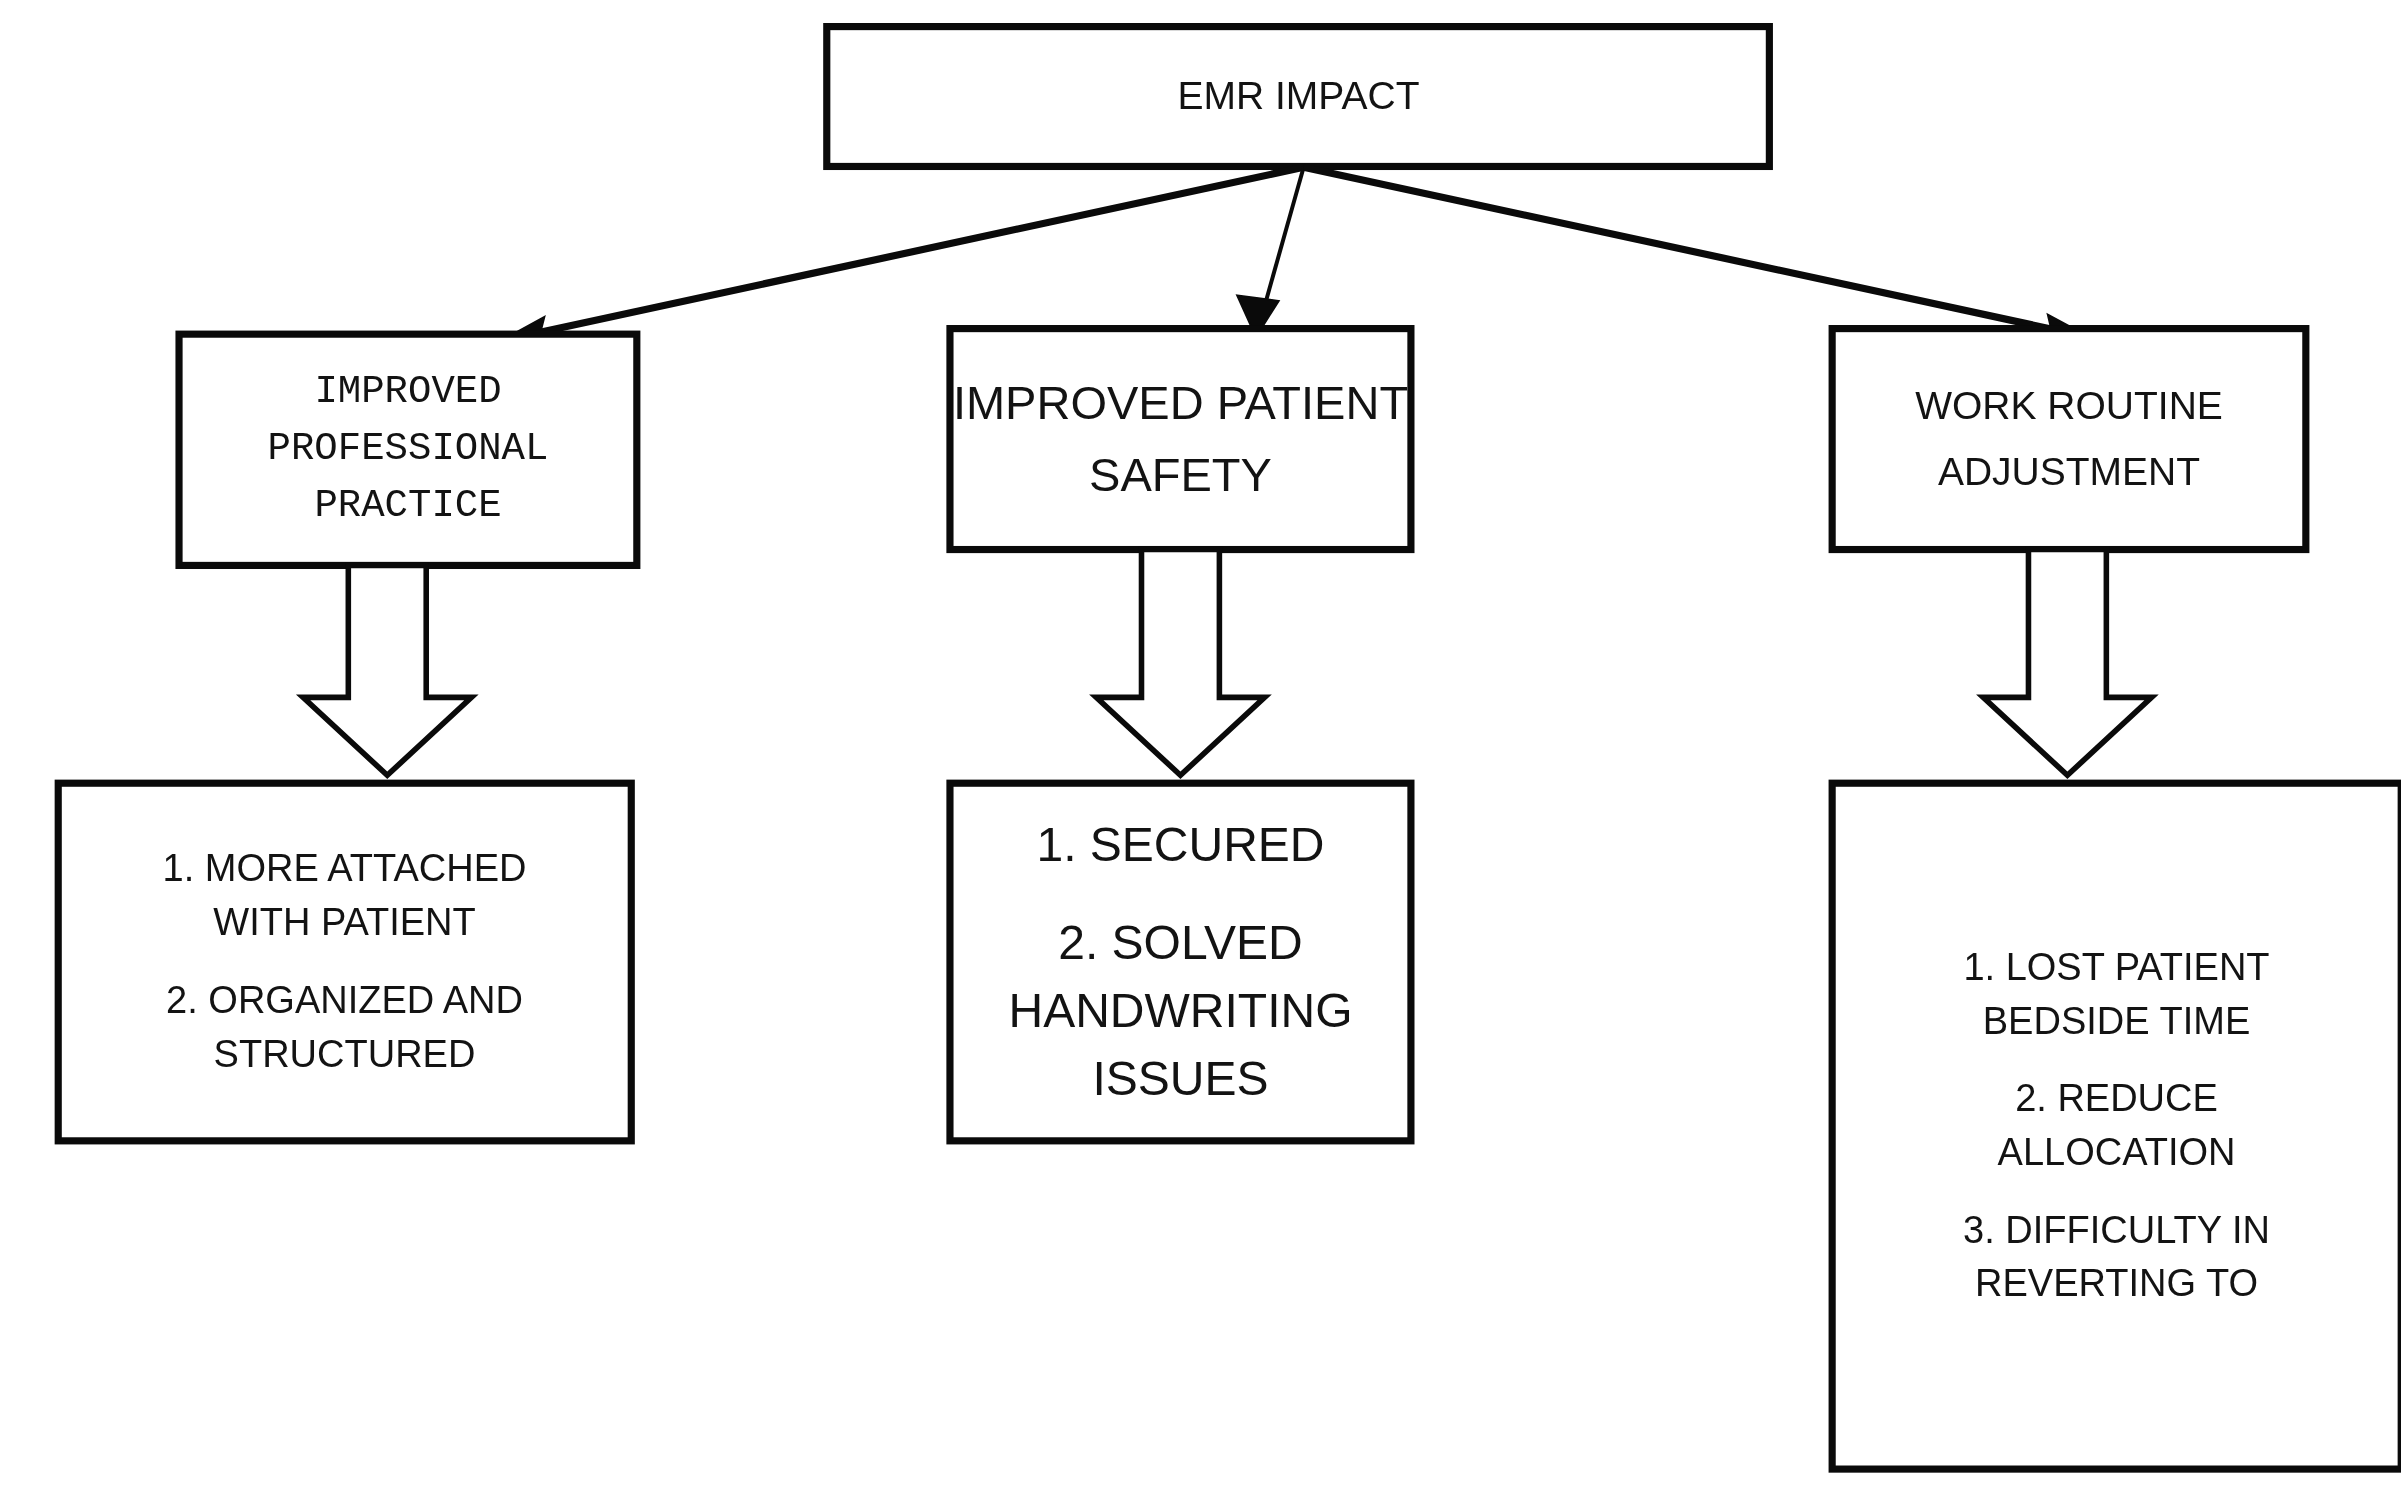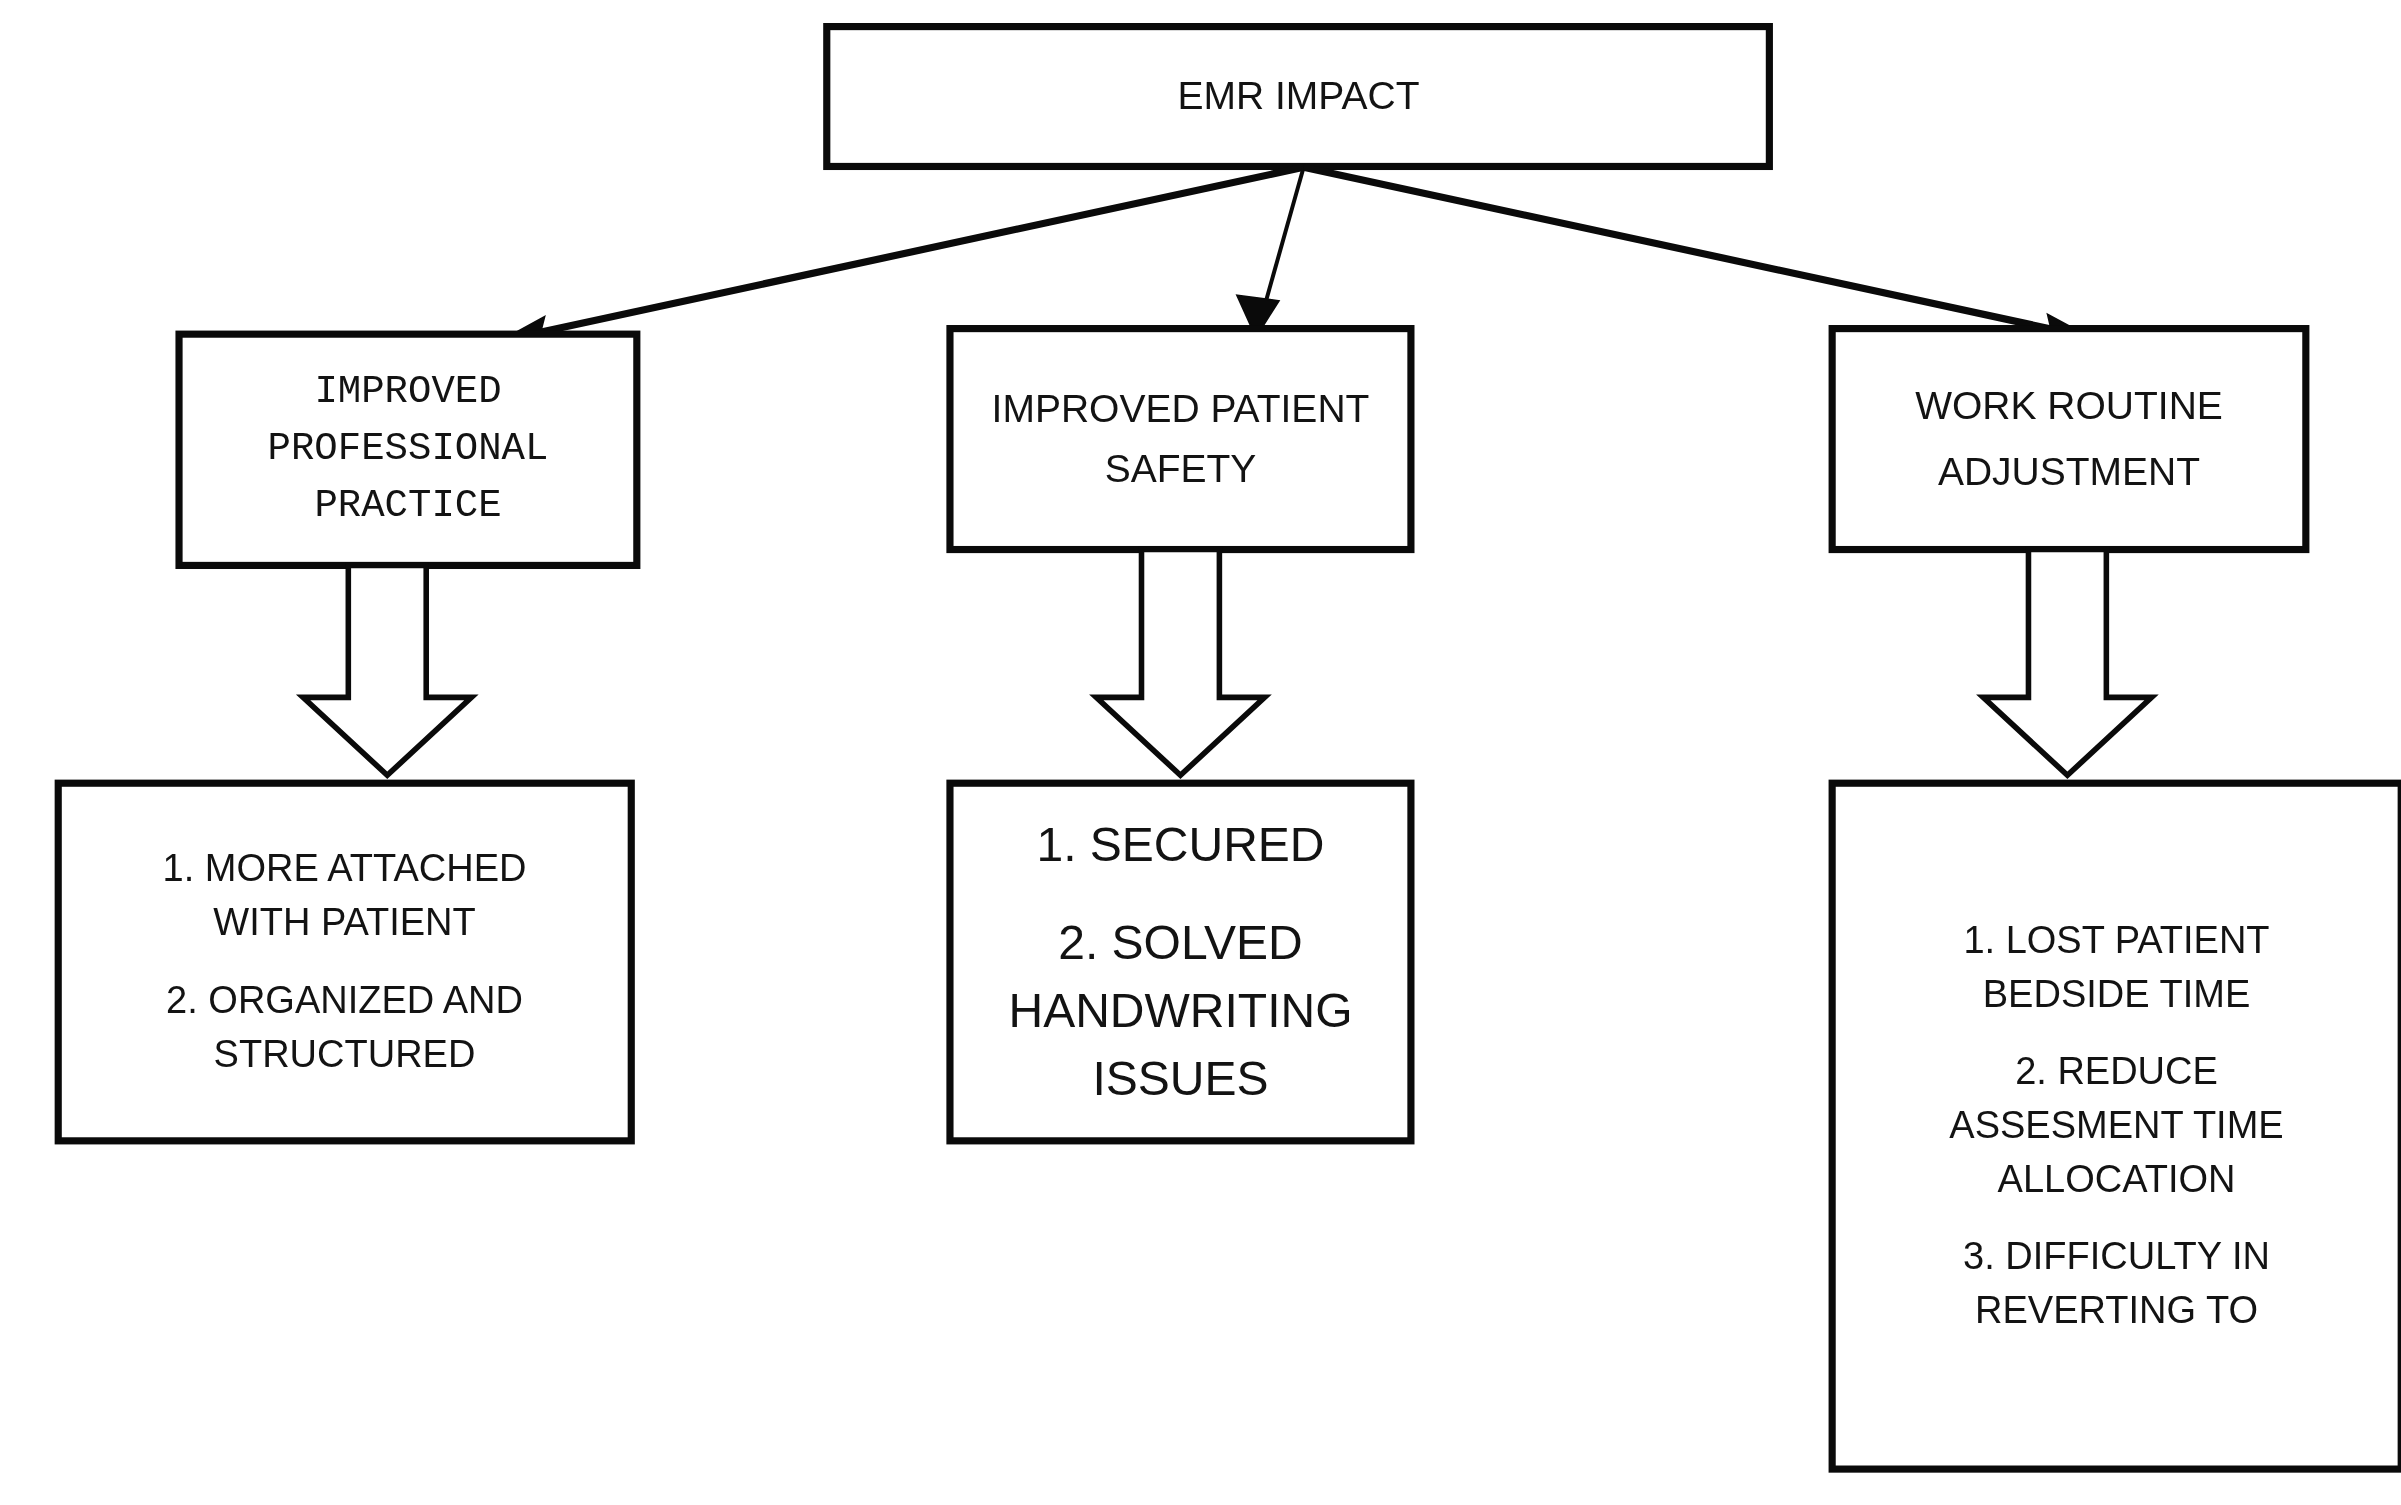--- a/index.html
+++ b/index.html
@@ -82,21 +82,21 @@
     height: 231px;
     font-size: 39px;
     line-height: 1.46;
     font-family: Liberation Mono, monospace;
   }
   #label-improved-patient-safety {
     left: 918px;
     top: 328px;
     width: 461px;
     height: 221px;
-    font-size: 39px;
+    font-size: 47px;
     line-height: 1.52;
   }
   #label-work-routine-adjustment {
     left: 1800px;
     top: 328px;
     width: 474px;
     height: 221px;
     font-size: 39px;
     line-height: 1.52;
     gap: 7px;
@@ -198,21 +198,20 @@
     <span class="line">2. SOLVED</span>
     <span class="line">HANDWRITING</span>
     <span class="line">ISSUES</span>
   </div>
 
   <div class="node-label" id="label-outcomes-work-routine">
     <span class="line">1. LOST PATIENT</span>
     <span class="line">BEDSIDE TIME</span>
     <span class="gap"></span>
     <span class="line">2. REDUCE</span>
-    <span class="line">ASSESMENT TIME</span>
     <span class="line">ALLOCATION</span>
     <span class="gap"></span>
     <span class="line">3. DIFFICULTY IN</span>
     <span class="line">REVERTING TO</span>
   </div>
 
 </div>
 
 
 </body></html>

